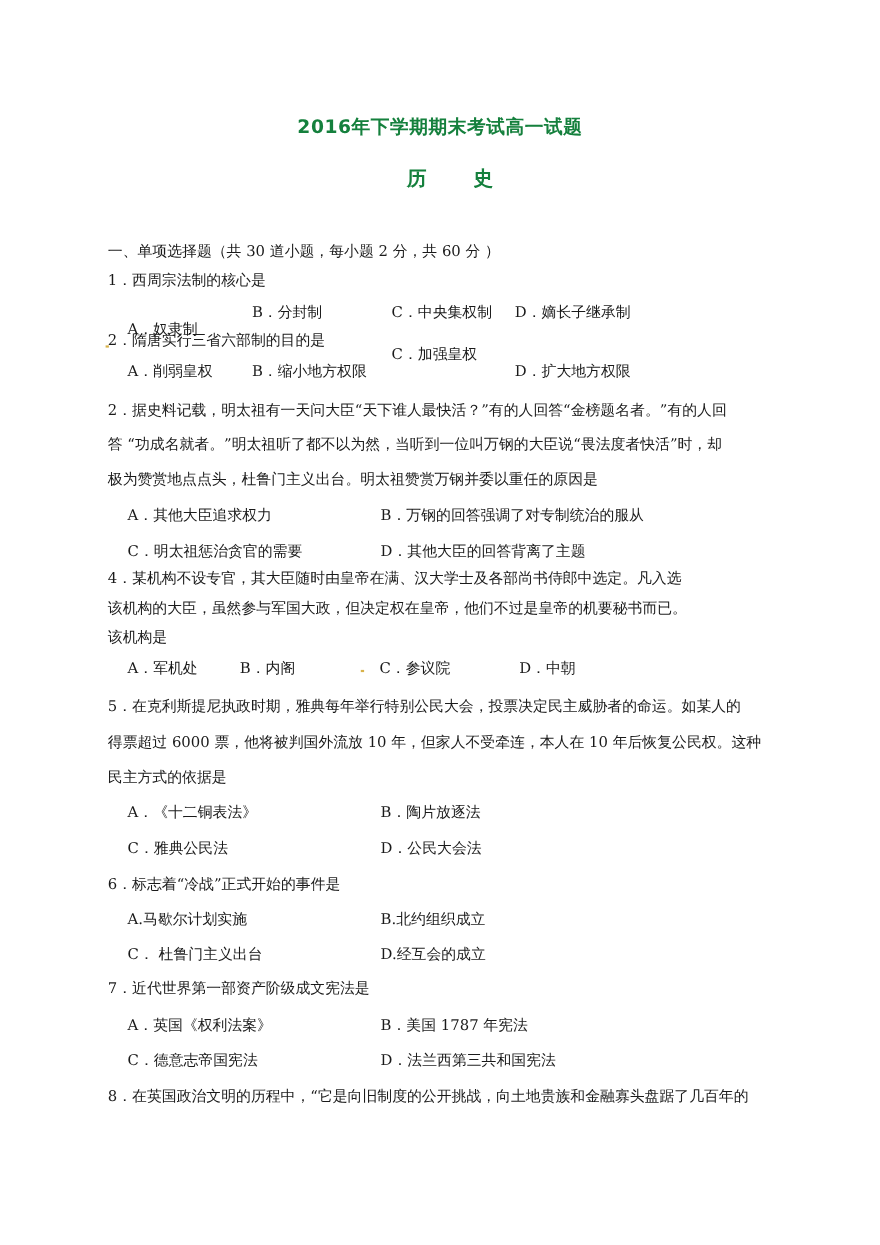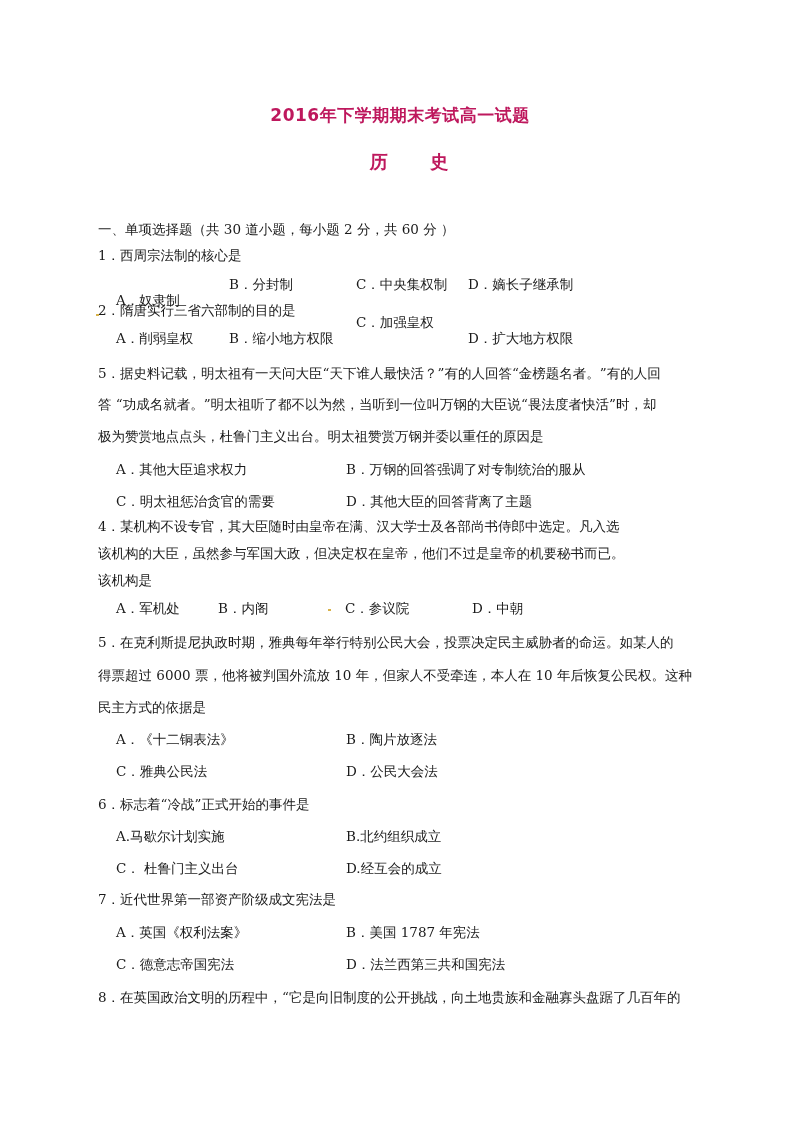--- a/index.html
+++ b/index.html
@@ -1,18 +1,18 @@
 <!DOCTYPE html>
 <html><head>
   <meta charset="utf-8">
   <style>
     html, body { margin: 0; padding: 0; background: #ffffff; }
     body { width: 800px; height: 1132px; position: relative; overflow: hidden;
            font-family: "DejaVu Serif", "Liberation Serif", serif; color: #1a1a1a; }
-    .title { position: absolute; left: 0; width: 800px; text-align: center; color: #be185d;
+    .title { position: absolute; left: 0; width: 800px; text-align: center; color: #15803d;
              font-family: "DejaVu Sans", "Liberation Sans", sans-serif; font-weight: bold; }
     .t1 { top: 104px; font-size: 17px; letter-spacing: 0.5px; }
     .t2 { top: 150px; font-size: 18px; letter-spacing: 18px; padding-left: 18px; }
     .line { position: absolute; font-size: 13.5px; white-space: nowrap; line-height: 16px; }
     .opt { position: absolute; white-space: nowrap; font-size: 13.5px; line-height: 16px; }
     .dot { position:absolute; width:3px; height:2px; background:#d8b24a; }
   </style>
 </head>
 <body>
 
@@ -28,21 +28,21 @@
   <div class="opt" style="left:356px;top:276px;">C．中央集权制</div>
   <div class="opt" style="left:468px;top:276px;text-align:right;">D．嫡长子继承制</div>
 
   <div class="line" style="left:98px;top:302px;">2．隋唐实行三省六部制的目的是</div>
   <span class="dot" style="left:96px;top:314px;"></span>
   <div class="opt" style="left:116px;top:330px;">A．削弱皇权</div>
   <div class="opt" style="left:229px;top:330px;">B．缩小地方权限</div>
   <div class="opt" style="left:356px;top:314px;">C．加强皇权</div>
   <div class="opt" style="left:468px;top:330px;">D．扩大地方权限</div>
 
-  <div class="line" style="left:98px;top:365px;">5．据史料记载，明太祖有一天问大臣“天下谁人最快活？”有的人回答“金榜题名者。”有的人回</div>
+  <div class="line" style="left:98px;top:365px;">2．据史料记载，明太祖有一天问大臣“天下谁人最快活？”有的人回答“金榜题名者。”有的人回</div>
   <div class="line" style="left:98px;top:396px;">答 “功成名就者。”明太祖听了都不以为然，当听到一位叫万钢的大臣说“畏法度者快活”时，却</div>
   <div class="line" style="left:98px;top:428px;">极为赞赏地点点头，杜鲁门主义出台。明太祖赞赏万钢并委以重任的原因是</div>
   <div class="opt" style="left:116px;top:461px;">A．其他大臣追求权力</div>
   <div class="opt" style="left:346px;top:461px;">B．万钢的回答强调了对专制统治的服从</div>
   <div class="opt" style="left:116px;top:493px;">C．明太祖惩治贪官的需要</div>
   <div class="opt" style="left:346px;top:493px;">D．其他大臣的回答背离了主题</div>
 
   <div class="line" style="left:98px;top:518px;">4．某机构不设专官，其大臣随时由皇帝在满、汉大学士及各部尚书侍郎中选定。凡入选</div>
   <div class="line" style="left:98px;top:545px;">该机构的大臣，虽然参与军国大政，但决定权在皇帝，他们不过是皇帝的机要秘书而已。</div>
   <div class="line" style="left:98px;top:572px;">该机构是</div>

